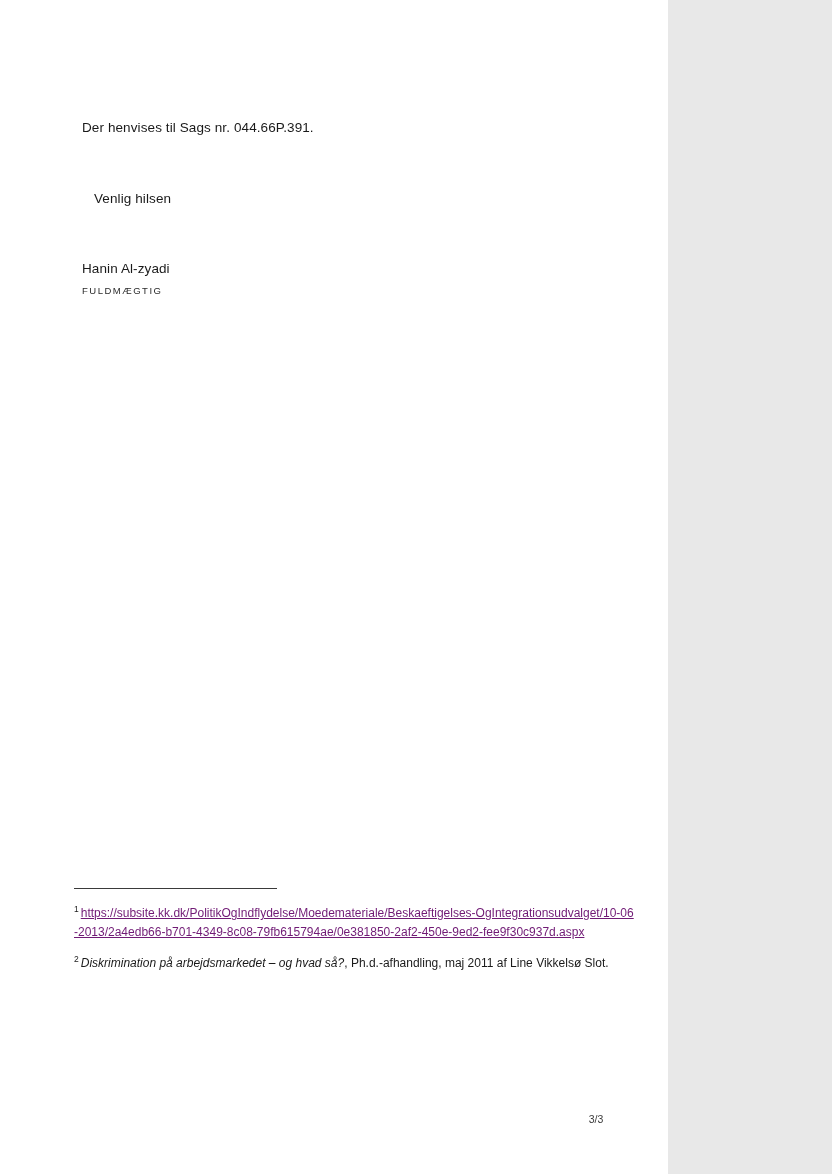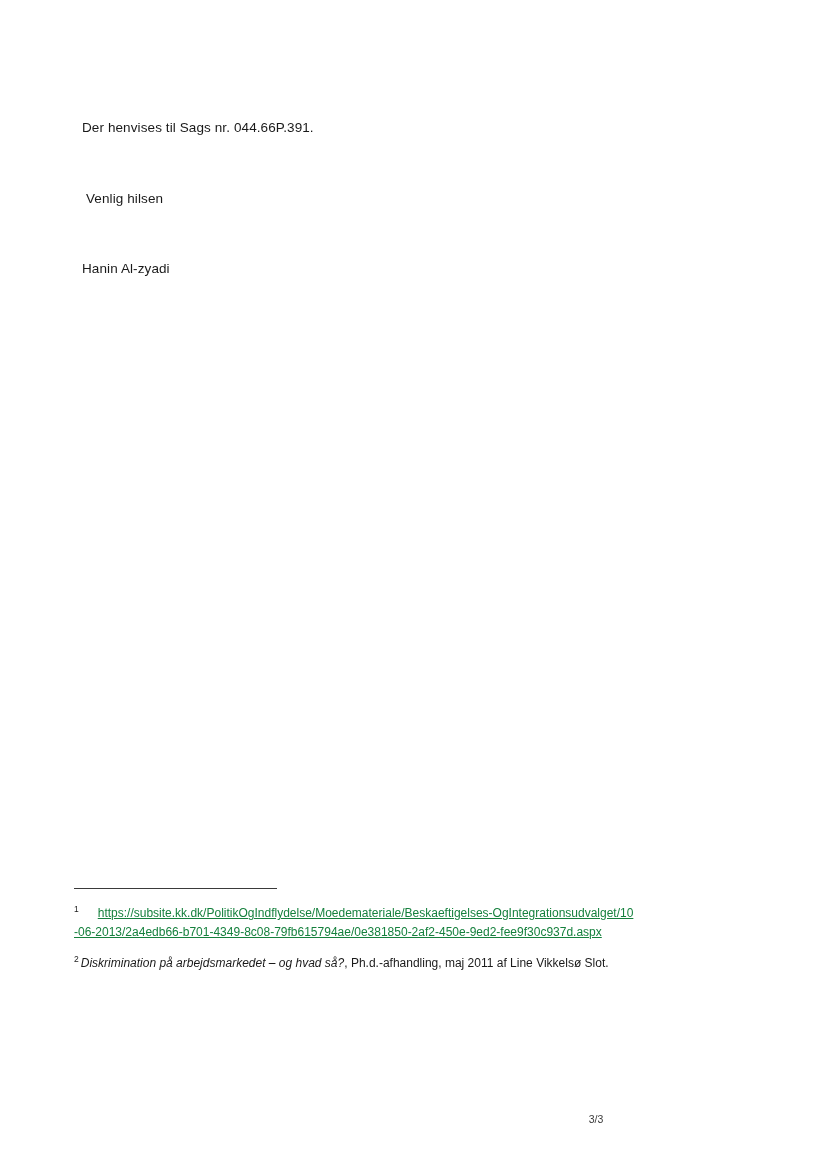--- a/index.html
+++ b/index.html
@@ -5,21 +5,21 @@
   html, body {
     margin: 0;
     padding: 0;
     background: #e8e8e8;
   }
   body {
     font-family: "Liberation Sans", sans-serif;
   }
   .page {
     position: relative;
-    width: 832px;
+    width: 668px;
     height: 1174px;
     background: #ffffff;
     overflow: hidden;
     box-sizing: border-box;
   }
   .doc-body {
     position: absolute;
     left: 82px;
     top: 118px;
     width: 620px;
@@ -28,21 +28,21 @@
     font-size: 13.5px;
     color: #1a1a1a;
     letter-spacing: 0.1px;
     margin: 0 0 51px 0;
     line-height: 1.45;
   }
   .line-greeting {
     font-size: 13.5px;
     color: #1a1a1a;
     letter-spacing: 0.1px;
-    margin: 0 0 51px 4px;
+    margin: 0 0 51px 12px;
     line-height: 1.45;
   }
   .signature-name {
     font-size: 13.5px;
     color: #1a1a1a;
     letter-spacing: 0.1px;
     margin: 4px 0 5px 0;
     line-height: 1.45;
   }
   .signature-title {
@@ -71,24 +71,23 @@
     margin: 0 0 12px 0;
   }
   .footnote:last-child { margin-bottom: 8px; }
   .fn-marker {
     font-size: 8.5px;
     vertical-align: super;
     margin-right: 2px;
     color: #1a1a1a;
   }
   .fn-link {
-    color: #15803d;
+    color: #701a75;
     text-decoration: underline;
     word-break: break-all;
-    margin-left: 17px;
   }
   .fn-italic {
     font-style: italic;
   }
   .page-number {
     position: absolute;
     left: 16px;
     top: 1113px;
     width: 832px;
     text-align: center;
@@ -100,20 +99,21 @@
 </style>
 </head>
 <body>
 
 <div class="page">
 
   <div class="doc-body">
     <p class="line-ref">Der henvises til Sags nr. 044.66P.391.</p>
     <p class="line-greeting">Venlig hilsen</p>
     <p class="signature-name">Hanin Al-zyadi</p>
+    <p class="signature-title">FULDMÆGTIG</p>
   </div>
 
   <div class="footnotes">
     <div class="footnote-rule"></div>
 
     <p class="footnote">
       <span class="fn-marker">1</span><a class="fn-link" href="#">https://subsite.kk.dk/PolitikOgIndflydelse/Moedemateriale/Beskaeftigelses-OgIntegrationsudvalget/10-06-2013/2a4edb66-b701-4349-8c08-79fb615794ae/0e381850-2af2-450e-9ed2-fee9f30c937d.aspx</a>
     </p>
 
     <p class="footnote">

